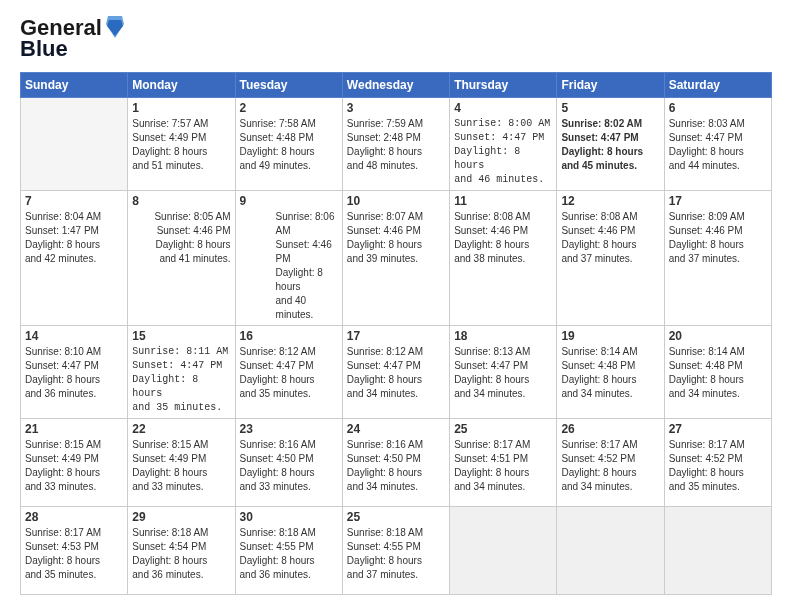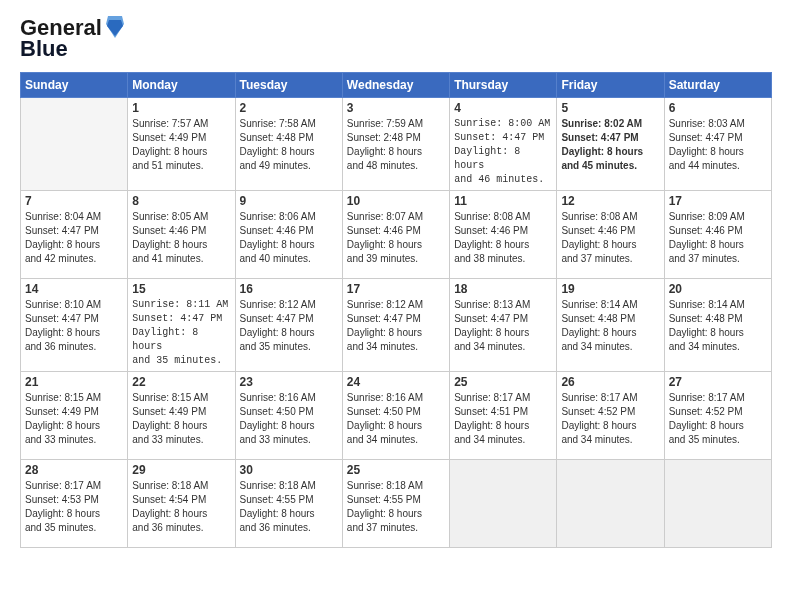--- a/index.html
+++ b/index.html
@@ -157,34 +157,34 @@
             <div class="day-info" style="white-space: pre-line;">Sunrise: 8:03 AM
 Sunset: 4:47 PM
 Daylight: 8 hours
 and 44 minutes.</div>
           </td>
         </tr>
         <tr>
           <td>
             <span class="day-num">7</span>
             <div class="day-info" style="white-space: pre-line;">Sunrise: 8:04 AM
-Sunset: 4:47 PM
+Sunset: 1:47 PM
 Daylight: 8 hours
 and 42 minutes.</div>
           </td>
           <td>
             <span class="day-num">8</span>
-            <div class="day-info" style="white-space: pre-line;">Sunrise: 8:05 AM
+            <div class="day-info" style="white-space: pre-line; text-align: right;">Sunrise: 8:05 AM
 Sunset: 4:46 PM
 Daylight: 8 hours
 and 41 minutes.</div>
           </td>
           <td>
             <span class="day-num">9</span>
-            <div class="day-info" style="white-space: pre-line;">Sunrise: 8:06 AM
+            <div class="day-info" style="white-space: pre-line; margin-left: 36px;">Sunrise: 8:06 AM
 Sunset: 4:46 PM
 Daylight: 8 hours
 and 40 minutes.</div>
           </td>
           <td>
             <span class="day-num">10</span>
             <div class="day-info" style="white-space: pre-line;">Sunrise: 8:07 AM
 Sunset: 4:46 PM
 Daylight: 8 hours
 and 39 minutes.</div>

